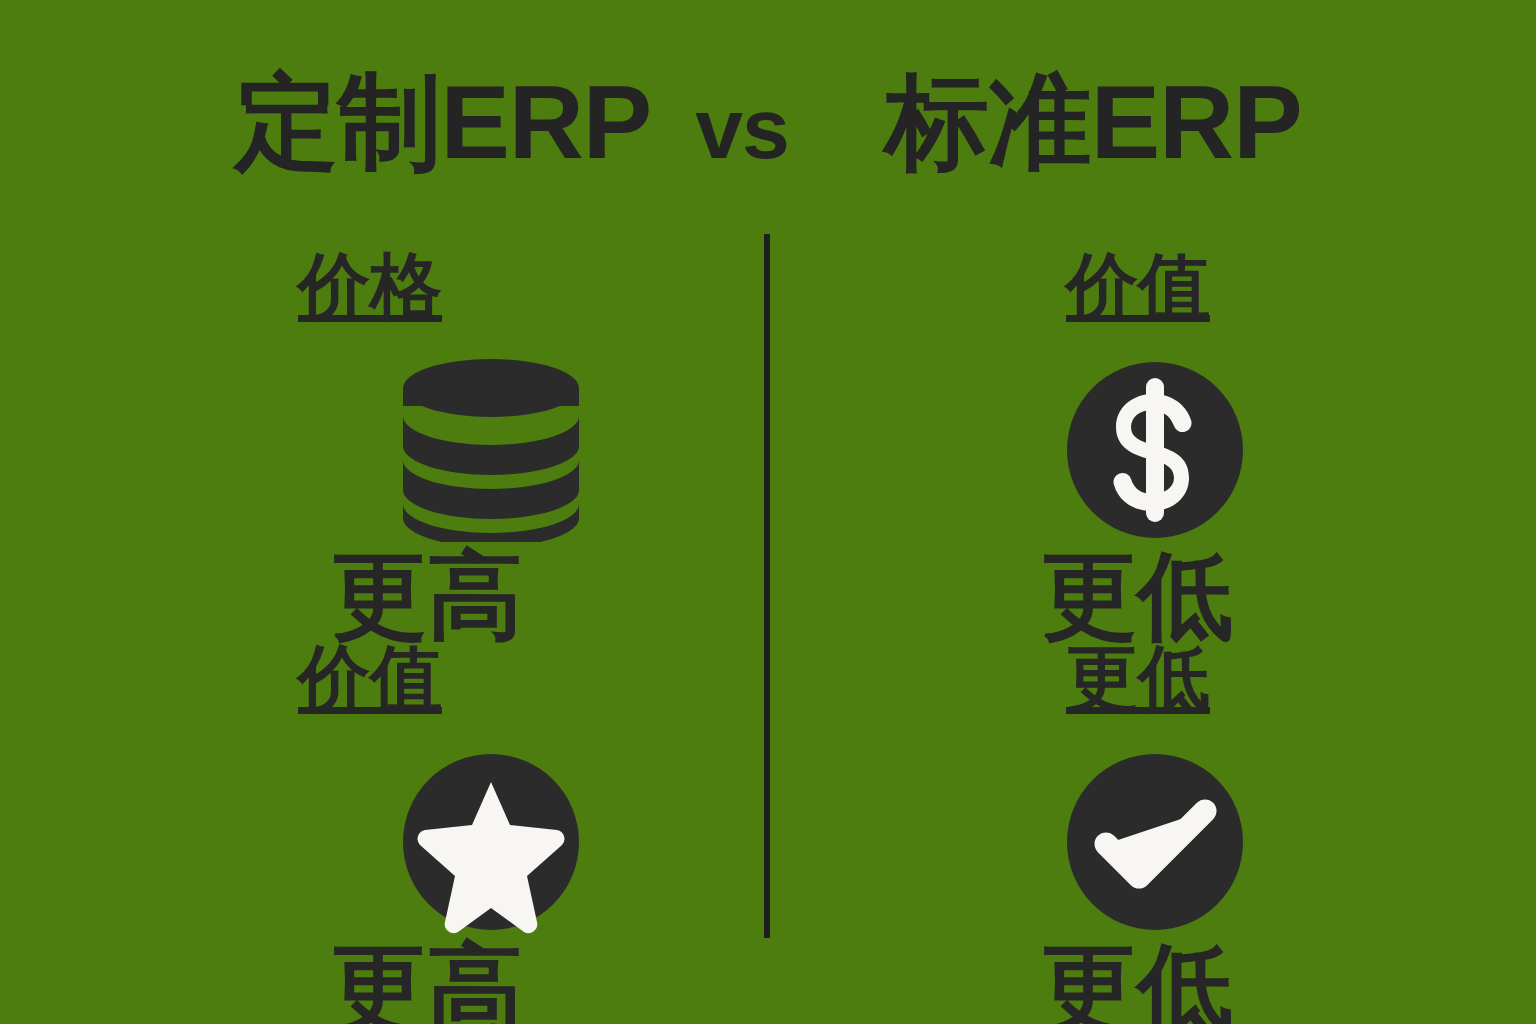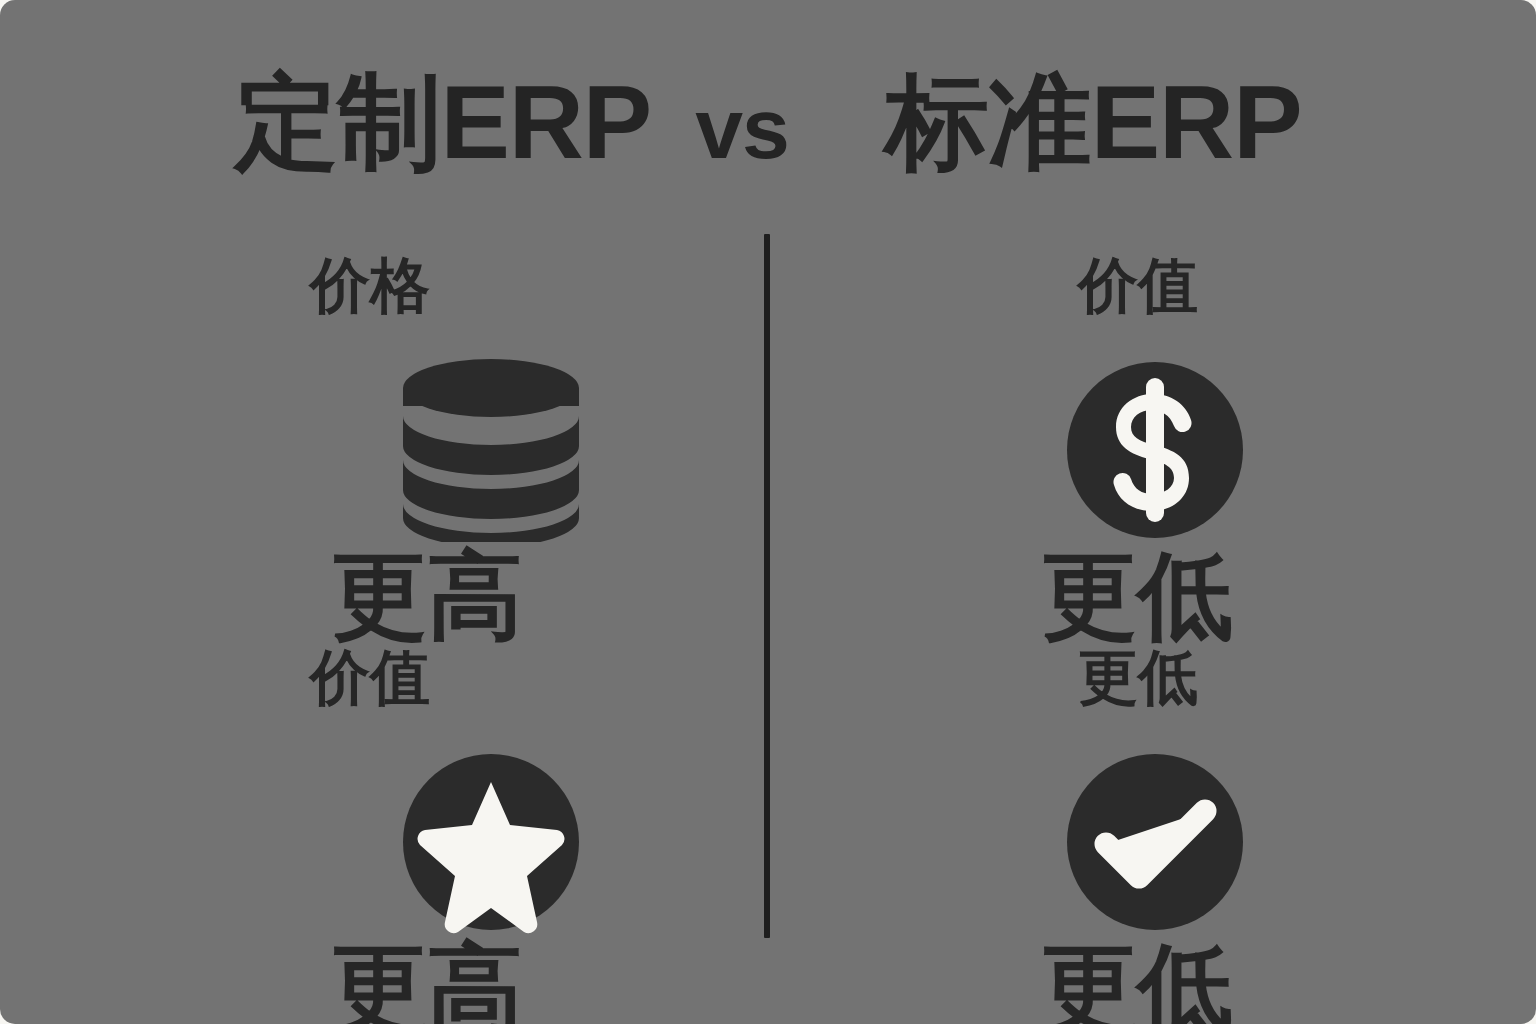--- a/index.html
+++ b/index.html
@@ -13,22 +13,21 @@
     background: #f7f6f2;
     font-family: "Liberation Sans", "DejaVu Sans", sans-serif;
     color: #2b2b2b;
     -webkit-font-smoothing: antialiased;
   }
 
   .canvas {
     position: relative;
     width: 1536px;
     height: 1024px;
-    background: #737373;
-    border-radius: 15px;
+    background: #4d7c0f;
   }
 
   
   .title {
     position: absolute;
     left: 0;
     top: 62px;
     width: 1536px;
     text-align: center;
     font-size: 104px;
@@ -75,25 +74,26 @@
   }
   .row.r1 { top: 0px;   }
   .row.r2 { top: 392px; }
 
   .row-label {
     position: absolute;
     top: 14px;
     left: 0;
     width: 560px;
     text-align: center;
-    font-size: 60px;
+    font-size: 72px;
     line-height: 92px;
     font-weight: 700;
     color: #262626;
     white-space: nowrap;
+    text-decoration: underline;
   }
   .column.right .row-label {
     left: 58px;
   }
 
   .row-body {
     position: absolute;
     top: 132px;
     left: 0;
     width: 640px;

